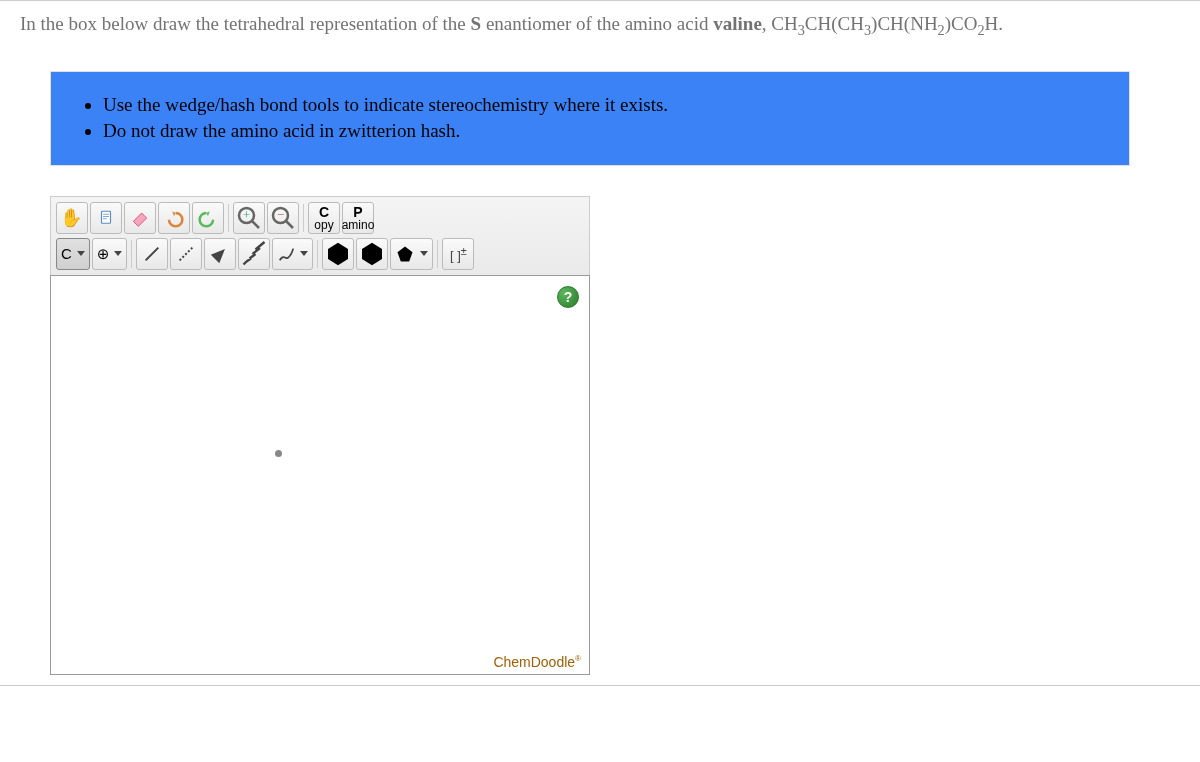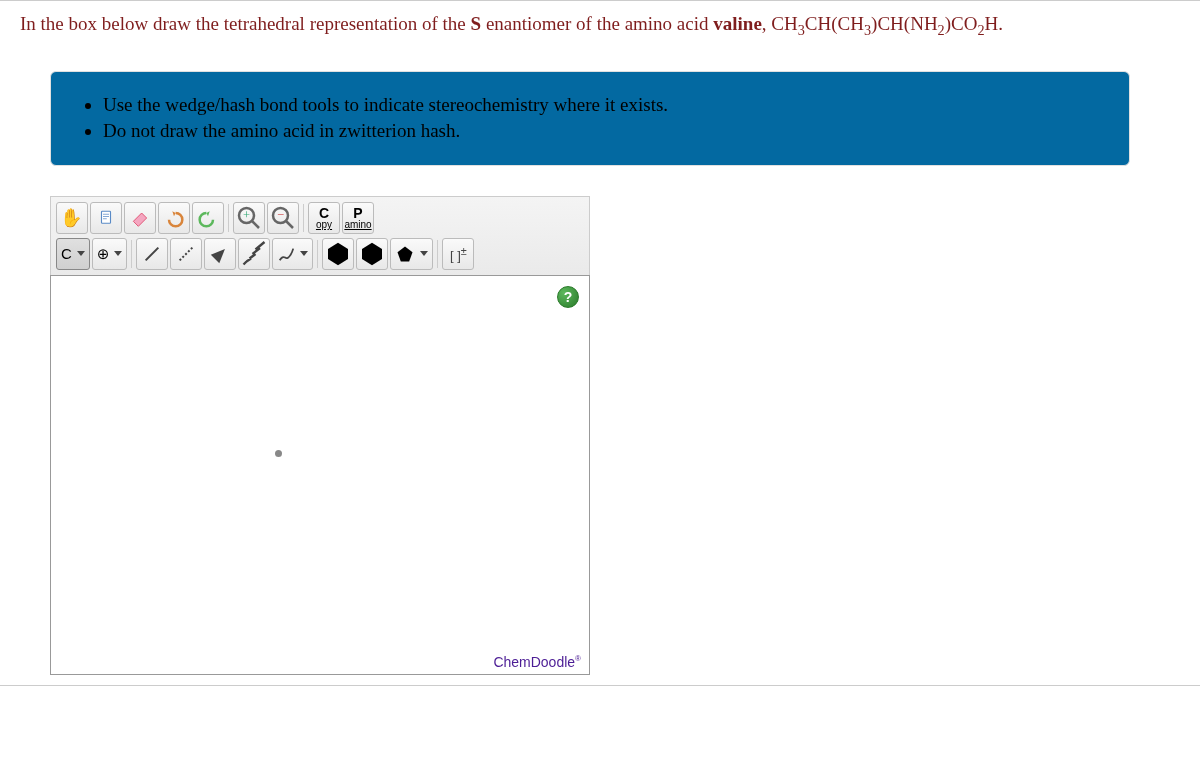--- a/index.html
+++ b/index.html
@@ -9,30 +9,30 @@
       padding: 0;
       width: 1200px;
     }
     .question-area {
       border-top: 1px solid #ccc;
       border-bottom: 1px solid #ccc;
       padding: 10px 20px 10px 20px;
     }
     .question-text {
       font-size: 19px;
-      color: #7f1d1d;
+      color: #737373;
       line-height: 1.4;
     }
     .question-text b { font-weight: bold; }
     .question-text sub { font-size: 0.75em; vertical-align: sub; }
     .instructions-box {
       margin: 30px 0 20px 30px;
-      background: #0369a1;
+      background: #3b82f6;
       border: 1px solid #e0e0e0;
-      border-radius: 6px;
+      border-radius: 1px;
       padding: 20px 30px;
       width: 1080px;
     }
     .instructions-box ul {
       list-style: disc;
       padding-left: 22px;
     }
     .instructions-box li {
       font-size: 19px;
       color: #000;
@@ -65,21 +65,21 @@
       justify-content: center;
       cursor: pointer;
       font-size: 14px;
       position: relative;
     }
     .tool-btn.text {
       flex-direction: column;
       font-family: Arial, sans-serif;
     }
     .tool-btn .big { font-size: 14px; font-weight: bold; line-height: 1; }
-    .tool-btn .small { font-size: 10px; line-height: 1; text-decoration: underline; }
+    .tool-btn .small { font-size: 12px; line-height: 1; }
     .divider {
       width: 1px;
       height: 28px;
       background: #ccc;
       margin: 0 2px;
     }
     .dropdown-btn {
       display: flex;
       align-items: center;
       gap: 2px;
@@ -133,21 +133,21 @@
       font-size: 14px;
       display: flex;
       align-items: center;
       justify-content: center;
       cursor: pointer;
     }
     .chemdoodle-brand {
       position: absolute;
       bottom: 4px;
       right: 8px;
-      color: #4c1d95;
+      color: #a16207;
       font-family: Arial, sans-serif;
       font-size: 14px;
     }
     .chemdoodle-brand sup { font-size: 8px; }
     
     .icon-hand { font-size: 18px; }
     .icon-single-bond { width: 18px; height: 2px; background: #444; transform: rotate(-45deg); }
     .icon-partial-bond {
       width: 18px; height: 1px;
       border-top: 2px dotted #444;

